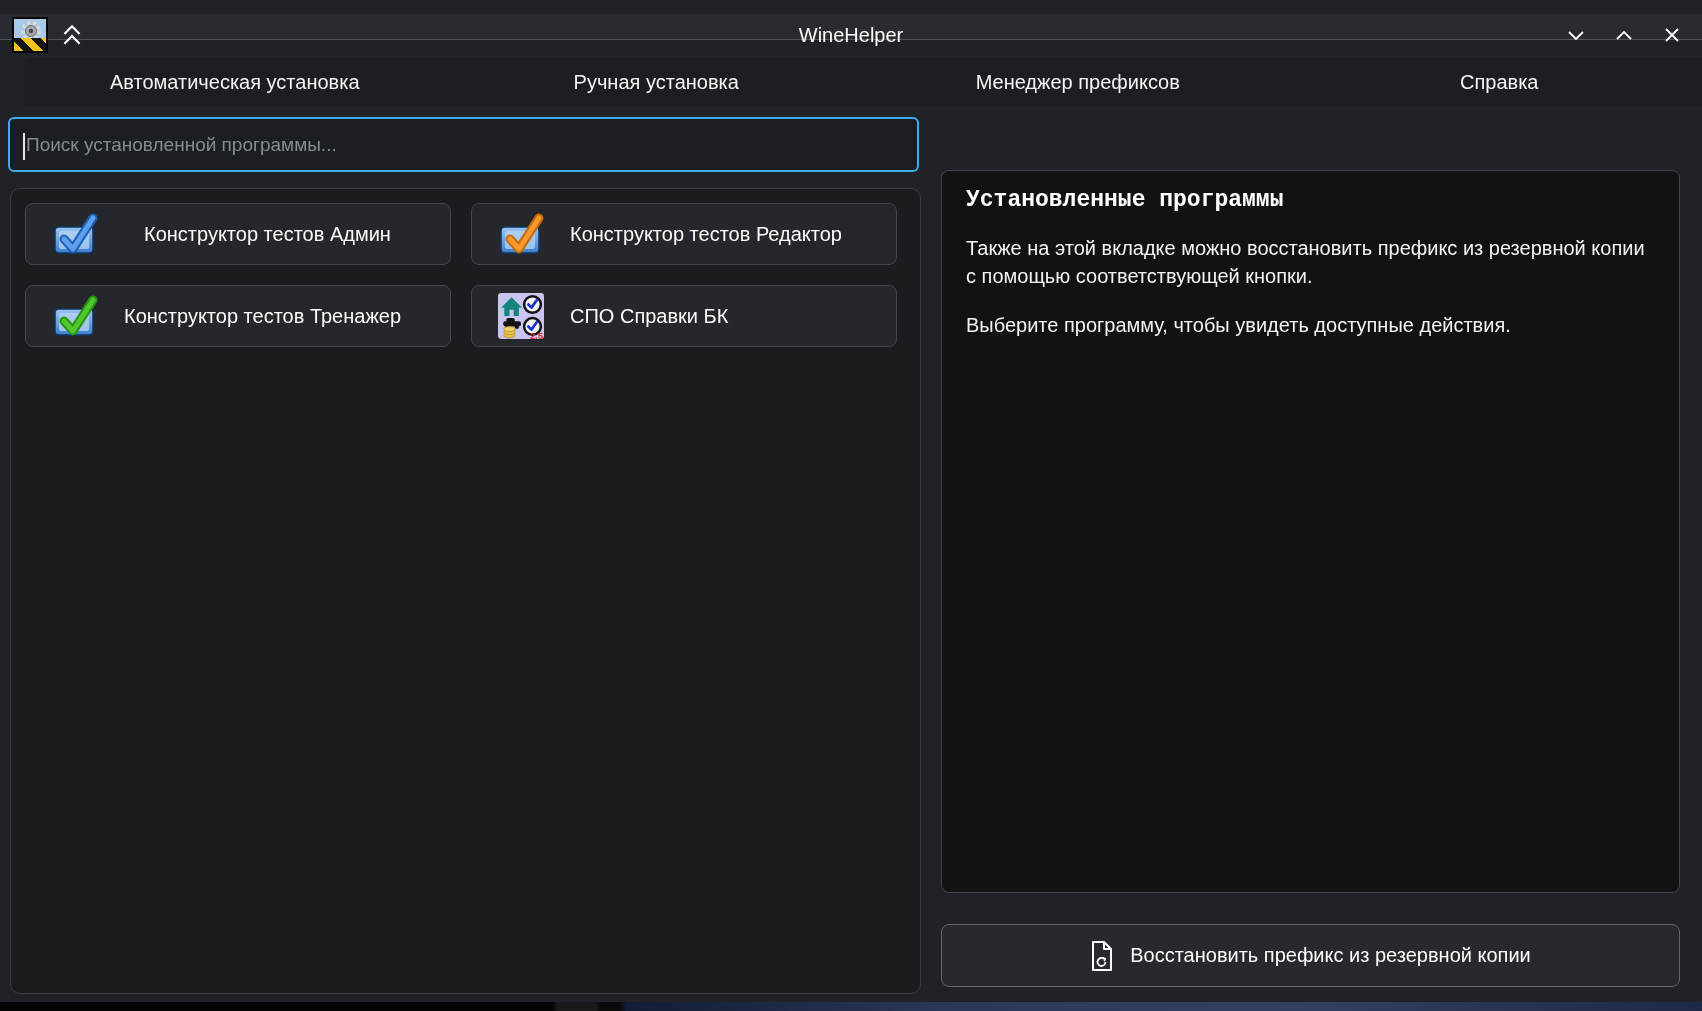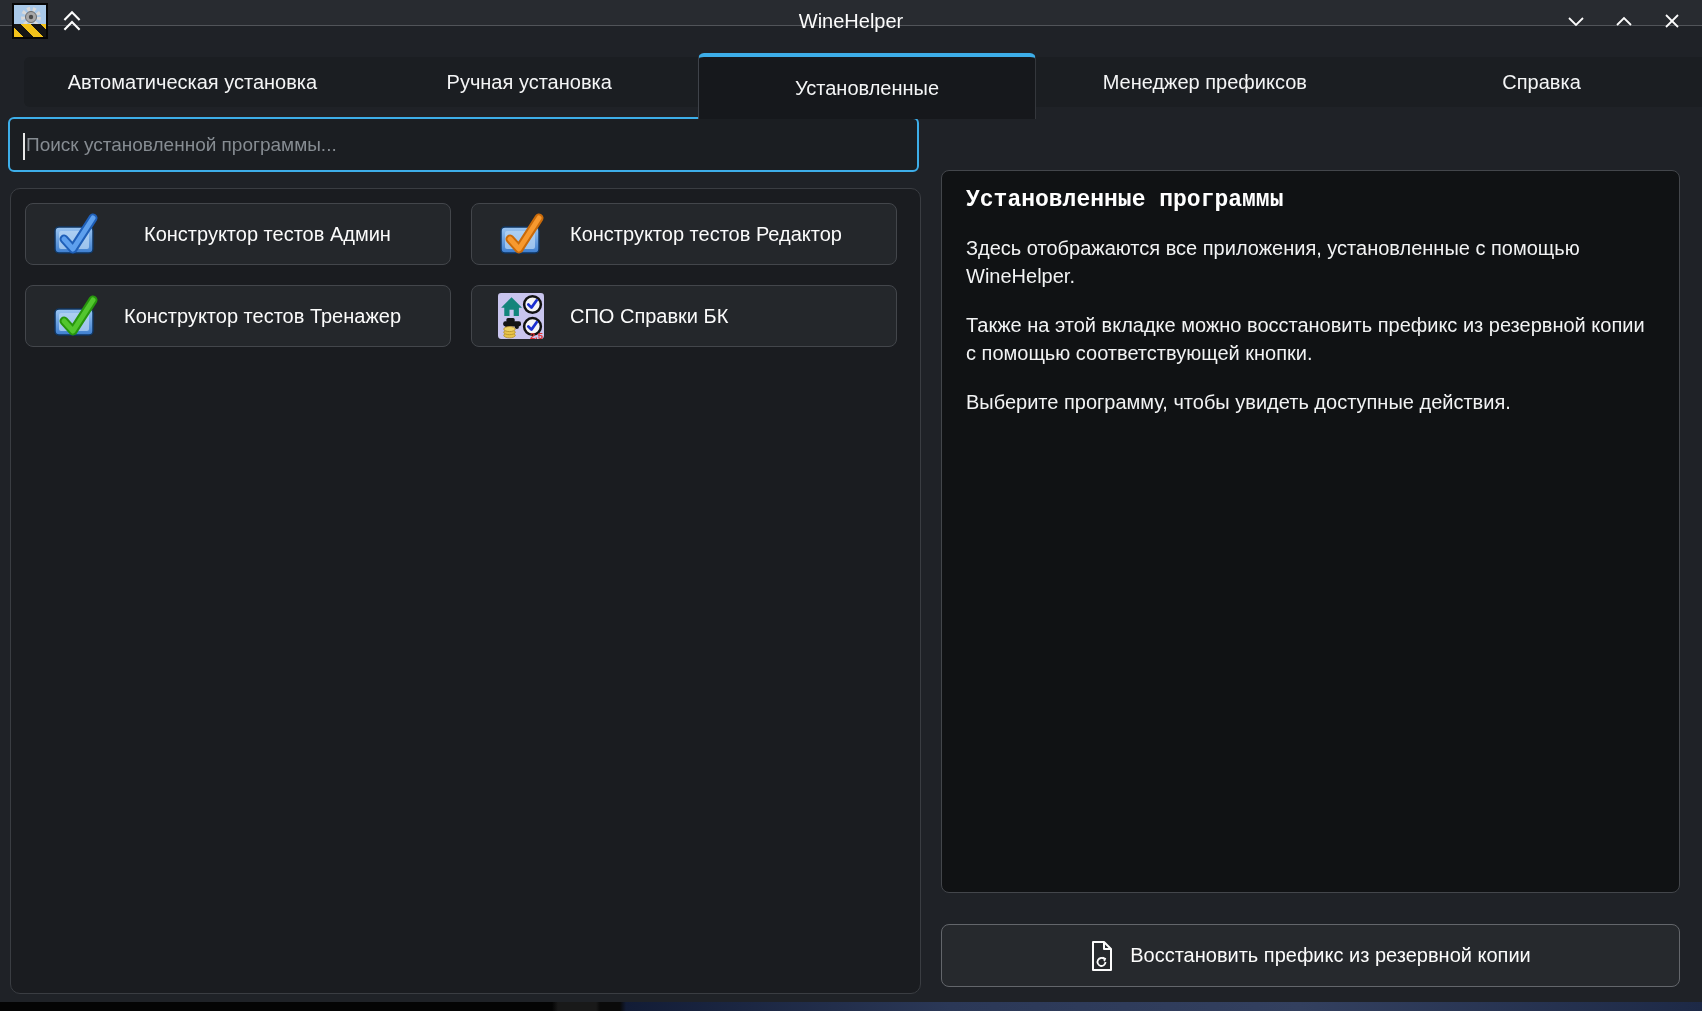--- a/index.html
+++ b/index.html
@@ -1,21 +1,21 @@
 <!DOCTYPE html>
 <html><head>
 <meta charset="utf-8">
 <style>
   * { margin:0; padding:0; box-sizing:border-box; }
   html,body { width:1702px; height:1011px; overflow:hidden; background:#1f2227;
               font-family:"Liberation Sans","DejaVu Sans",sans-serif; }
   .root { position:relative; width:1702px; height:1011px; background:#1f2227; }
 
   
-  .titlebar { position:absolute; left:0; top:0; width:1702px; height:26px;
+  .titlebar { position:absolute; left:0; top:14px; width:1702px; height:26px;
               background:#282b30; border-bottom:1px solid #515459; }
   .app-icon { position:absolute; left:12px; top:3px; width:36px; height:36px;
               background:#a9c9e9; border:2px solid #060606; overflow:hidden; }
   .app-icon svg { position:absolute; left:3px; top:1px; }
   .hazard { position:absolute; left:0; bottom:0; width:100%; height:13px;
             background:repeating-linear-gradient(45deg,#f2c21a 0 7px,#151515 7px 14px); }
   .shade-btn { position:absolute; left:58px; top:7px; width:28px; height:28px;
                display:flex; align-items:center; justify-content:center; cursor:pointer; }
   .win-title { position:absolute; left:0; top:0; width:100%; height:42px; line-height:42px;
                text-align:center; color:#fcfcfc; font-size:20px; }
@@ -112,21 +112,20 @@
           <line x1="7" y1="7" x2="19" y2="19" stroke="#fcfcfc" stroke-width="1.8"></line>
           <line x1="19" y1="7" x2="7" y2="19" stroke="#fcfcfc" stroke-width="1.8"></line>
         </svg>
       </div>
     </div>
   </div>
 
   <div class="tabbar">
     <div class="tab">Автоматическая установка</div>
     <div class="tab">Ручная установка</div>
-    <div class="tab active">Установленные</div>
     <div class="tab">Менеджер префиксов</div>
     <div class="tab">Справка</div>
   </div>
 
   <div class="search">
     <input type="text" placeholder="Поиск установленной программы..." style="">
     <div class="caret"></div>
   </div>
 
   <div class="left-panel">
@@ -206,21 +205,20 @@
           <text x="43" y="44" text-anchor="end" font-size="9" font-weight="bold" fill="#e23030" font-family="'Liberation Sans',sans-serif">2.5</text>
         </svg>
       </span>
       <span class="plabel">СПО Справки БК</span>
     </div>
 
   </div>
 
   <div class="info-panel">
     <div class="info-title">Установленные программы</div>
-    <div class="info-para">Здесь отображаются все приложения, установленные с помощью WineHelper.</div>
     <div class="info-para">Также на этой вкладке можно восстановить префикс из резервной копии с помощью соответствующей кнопки.</div>
     <div class="info-para">Выберите программу, чтобы увидеть доступные действия.</div>
   </div>
 
   <div class="restore-btn">
     <svg width="24" height="30" viewBox="0 0 24 30">
       <path d="M3 1 H14 L21 8 V29 H3 Z" fill="none" stroke="#fcfcfc" stroke-width="2" stroke-linejoin="round"></path>
       <path d="M14 1 V8 H21" fill="none" stroke="#fcfcfc" stroke-width="2" stroke-linejoin="round"></path>
       <path d="M15.5 21 a4 4 0 1 1 -1.2 -2.9" fill="none" stroke="#fcfcfc" stroke-width="1.8"></path>
       <polyline points="12.5,16.5 15.2,17.6 14.2,20.2" fill="none" stroke="#fcfcfc" stroke-width="1.6"></polyline>

